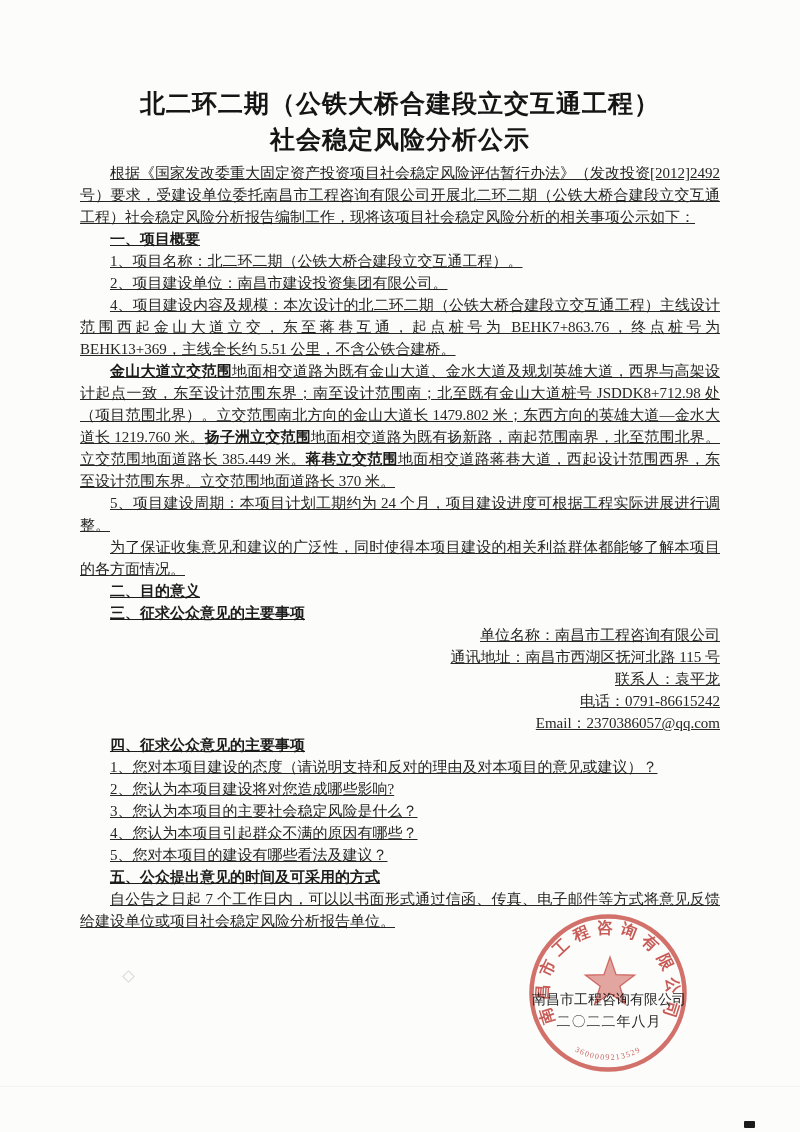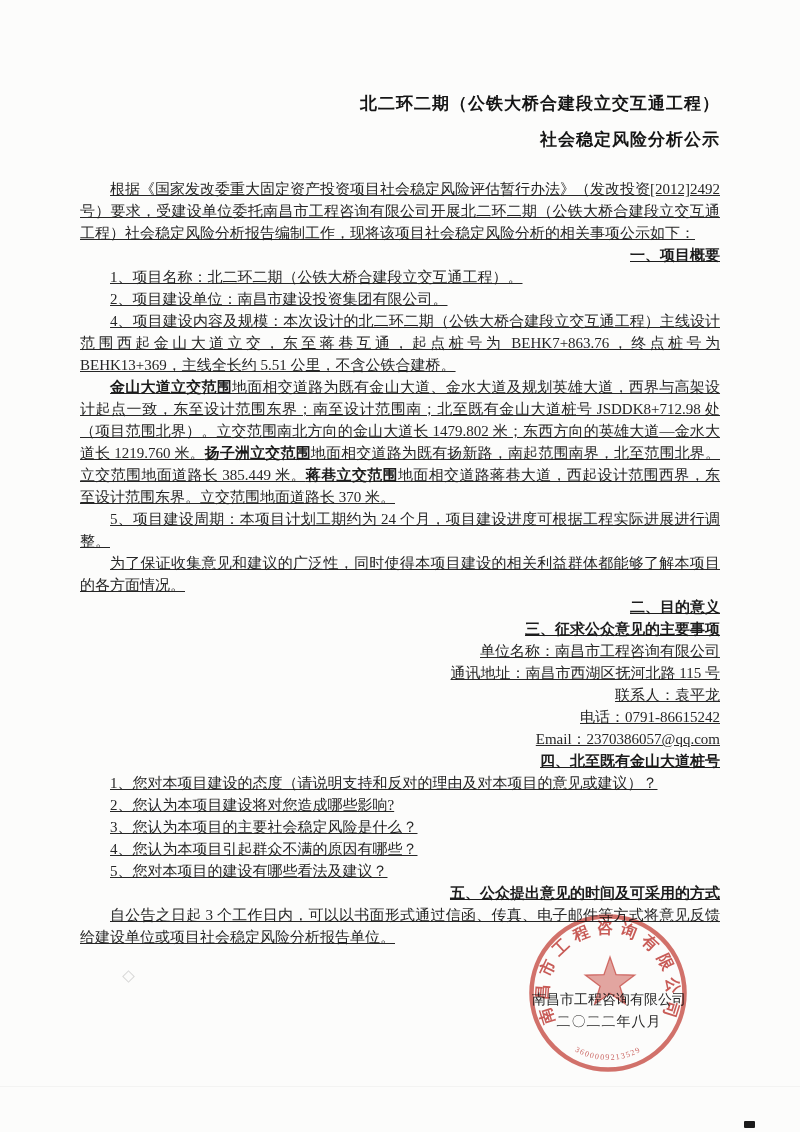--- a/index.html
+++ b/index.html
@@ -7,24 +7,24 @@
     width:800px;height:1132px;position:relative;overflow:hidden;
     background:#fcfcfb;
     font-family:"Liberation Serif","DejaVu Serif",serif;
     color:#262626;
   }
   .page{position:absolute;inset:0;}
   .content{
     position:absolute;left:80px;right:80px;top:86px;
     font-size:15px;line-height:22px;
   }
-  .doc-title{margin:0 0 20px 0;text-align:right;font-size:17px;line-height:36px;font-weight:bold;color:#151515;}
+  .doc-title{margin:0 0 4px 0;text-align:center;font-size:25px;line-height:36px;font-weight:bold;color:#151515;}
   .doc-title div{letter-spacing:1px;}
   .para{margin:0;text-indent:2em;text-align:justify;color:#262626;text-decoration:underline;}
-  .para.heading{font-weight:bold;text-align:right;color:#1c1c1c;}
+  .para.heading{font-weight:bold;text-align:left;color:#1c1c1c;}
   .para.plain{text-align:right;}
   .bold{font-weight:bold;color:#1c1c1c;}
   .signature{
     position:absolute;left:499px;top:989px;width:220px;
     text-align:center;font-size:14px;line-height:22px;color:#262626;
   }
   .signature .sig-date{letter-spacing:1px;}
   .seal{
     position:absolute;left:520px;top:905px;width:176px;height:176px;
     mix-blend-mode:multiply;opacity:.93;filter:blur(.3px);
@@ -63,28 +63,28 @@
         <p class="para body"><span class="bold">金山大道立交范围</span><span>地面相交道路为既有金山大道、金水大道及规划英雄大道，西界与高架设计起点一致，东至设计范围东界；南至设计范围南；北至既有金山大道桩号 JSDDK8+712.98 处（项目范围北界）。立交范围南北方向的金山大道长 1479.802 米；东西方向的英雄大道—金水大道长 1219.760 米。</span><span class="bold">扬子洲立交范围</span><span>地面相交道路为既有扬新路，南起范围南界，北至范围北界。立交范围地面道路长 385.449 米。</span><span class="bold">蒋巷立交范围</span><span>地面相交道路蒋巷大道，西起设计范围西界，东至设计范围东界。立交范围地面道路长 370 米。</span></p>
         <p class="para body"><span>5、项目建设周期：本项目计划工期约为 24 个月，项目建设进度可根据工程实际进展进行调整。</span></p>
         <p class="para body"><span>为了保证收集意见和建议的广泛性，同时使得本项目建设的相关利益群体都能够了解本项目的各方面情况。</span></p>
         <p class="para heading"><span class="bold">二、目的意义</span></p>
         <p class="para heading"><span class="bold">三、征求公众意见的主要事项</span></p>
         <p class="para plain"><span>单位名称：南昌市工程咨询有限公司</span></p>
         <p class="para plain"><span>通讯地址：南昌市西湖区抚河北路 115 号</span></p>
         <p class="para plain"><span>联系人：袁平龙</span></p>
         <p class="para plain"><span>电话：0791-86615242</span></p>
         <p class="para plain"><span>Email：2370386057@qq.com</span></p>
-        <p class="para heading"><span class="bold">四、北至既有金山大道桩号</span></p>
+        <p class="para heading"><span class="bold">四、征求公众意见的主要事项</span></p>
         <p class="para body"><span>1、您对本项目建设的态度（请说明支持和反对的理由及对本项目的意见或建议）？</span></p>
         <p class="para body"><span>2、您认为本项目建设将对您造成哪些影响?</span></p>
         <p class="para body"><span>3、您认为本项目的主要社会稳定风险是什么？</span></p>
         <p class="para body"><span>4、您认为本项目引起群众不满的原因有哪些？</span></p>
         <p class="para body"><span>5、您对本项目的建设有哪些看法及建议？</span></p>
         <p class="para heading"><span class="bold">五、公众提出意见的时间及可采用的方式</span></p>
-        <p class="para body"><span>自公告之日起 3 个工作日内，可以以书面形式通过信函、传真、电子邮件等方式将意见反馈给建设单位或项目社会稳定风险分析报告单位。</span></p>
+        <p class="para body"><span>自公告之日起 7 个工作日内，可以以书面形式通过信函、传真、电子邮件等方式将意见反馈给建设单位或项目社会稳定风险分析报告单位。</span></p>
       </div>
   </div>
 
   <div class="signature">
     <div class="sig-company">南昌市工程咨询有限公司</div>
     <div class="sig-date">二〇二二年八月</div>
   </div>
 
   <svg class="seal" viewBox="0 0 176 176" xmlns="http://www.w3.org/2000/svg">
     <defs>

